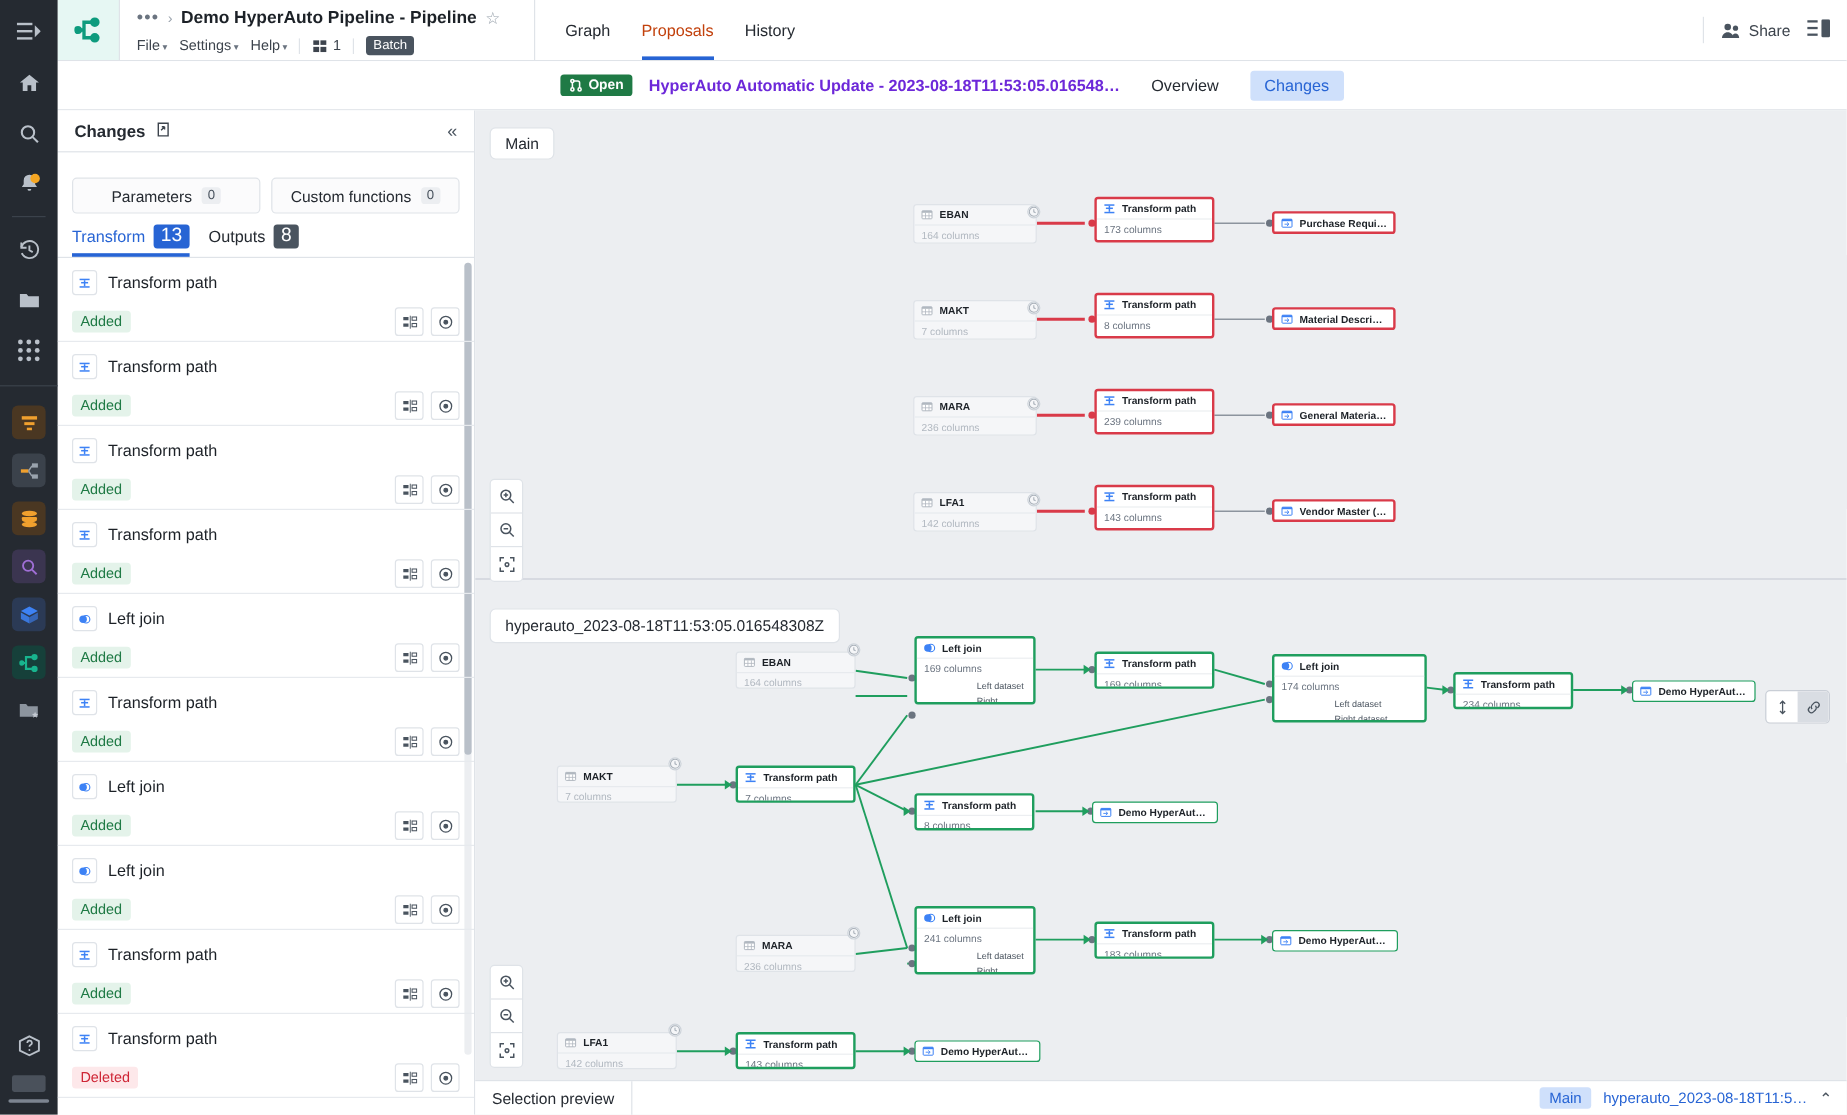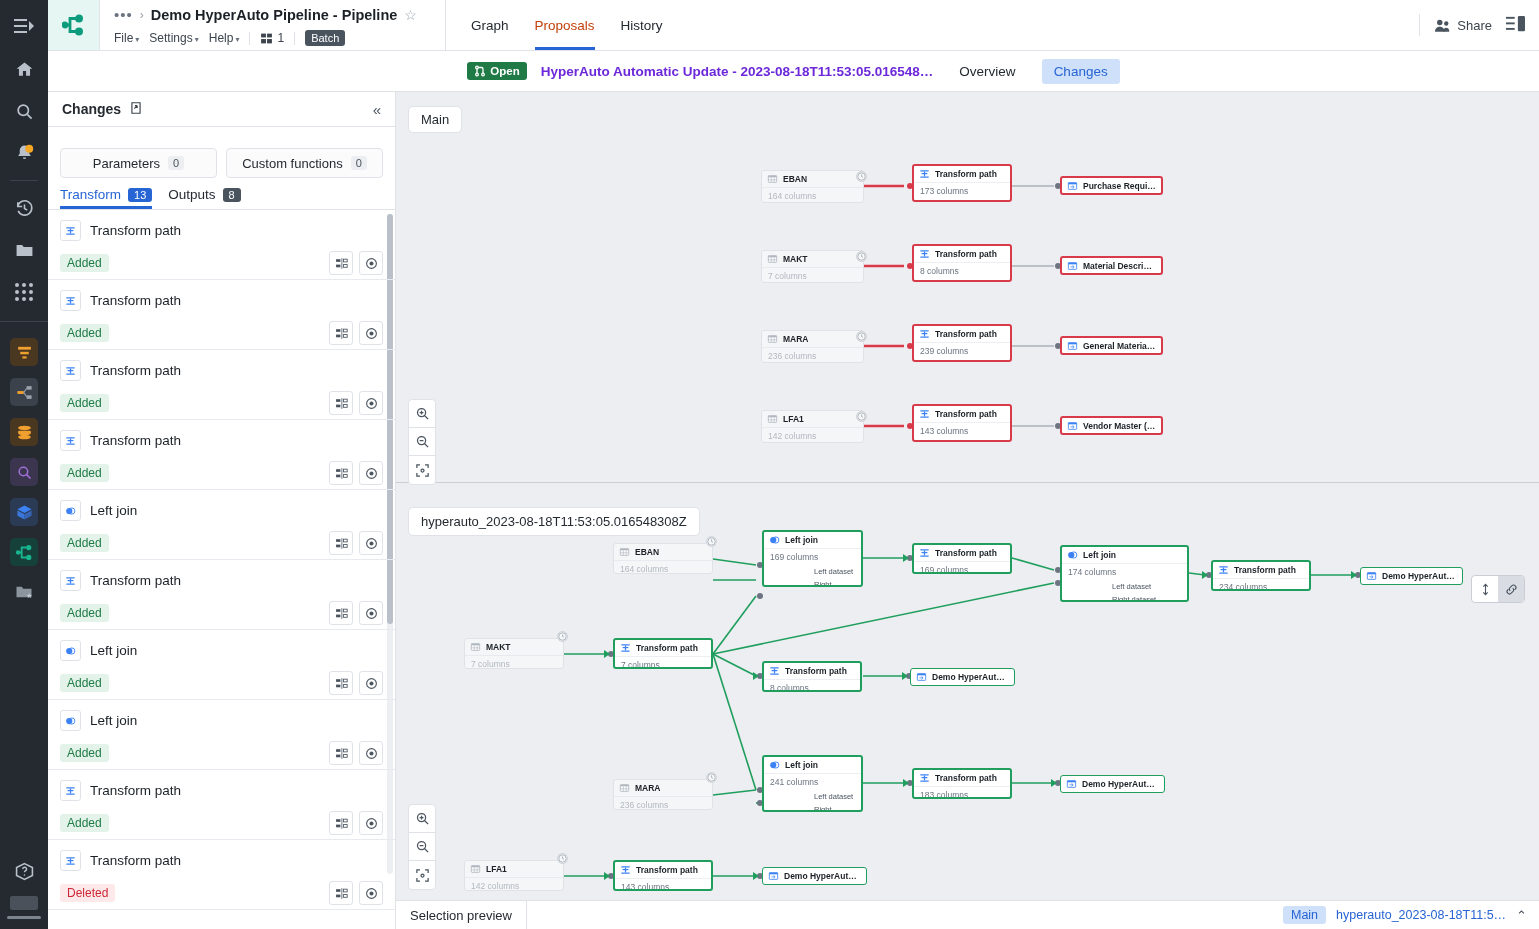--- a/index.html
+++ b/index.html
@@ -107,21 +107,21 @@
   .pill-row { display:flex; gap:9px; margin-top:11px; }
   .pill {
     flex:1; height:30px; border:1px solid #dfe3e8; border-radius:4px; background:#fbfbfc;
     display:flex; align-items:center; justify-content:center; gap:8px; font-size:13px; cursor:pointer;
   }
   .pill-count { background:#eceef1; color:#4a545f; border-radius:3px; font-size:11px; padding:1px 5px; }
   .subtabs { display:flex; gap:16px; padding:9px 12px 0 12px; border-bottom:1px solid #dfe3e8; }
   .subtab { display:flex; align-items:center; gap:7px; padding-bottom:7px; font-size:13.5px; color:#252a31; cursor:pointer; position:relative;}
   .subtab.active { color:#2764d4; }
   .subtab.active::after { content:""; position:absolute; left:0; right:0; bottom:0; height:3px; background:#2764d4;}
-  .sb-badge { font-size:11px; border-radius:3px; padding:1px 6px; color:#fff; background:#4a545f; }
+  .sb-badge { font-size:16px; border-radius:3px; padding:1px 6px; color:#fff; background:#4a545f; }
   .subtab.active .sb-badge { background:#2764d4; }
 
   .list { flex:1; overflow:hidden; position:relative; }
   .row { border-bottom:1px solid #e7eaee; padding:10px 12px 9px 12px; position:relative; height:70px; }
   .row-head { display:flex; align-items:center; gap:9px; }
   .ico-box {
     width:21px;height:21px;border:1px solid #dfe3e8;border-radius:3px;background:#fff;
     display:flex;align-items:center;justify-content:center;
   }
   .row-label { font-size:13.5px; color:#1c2127; }

